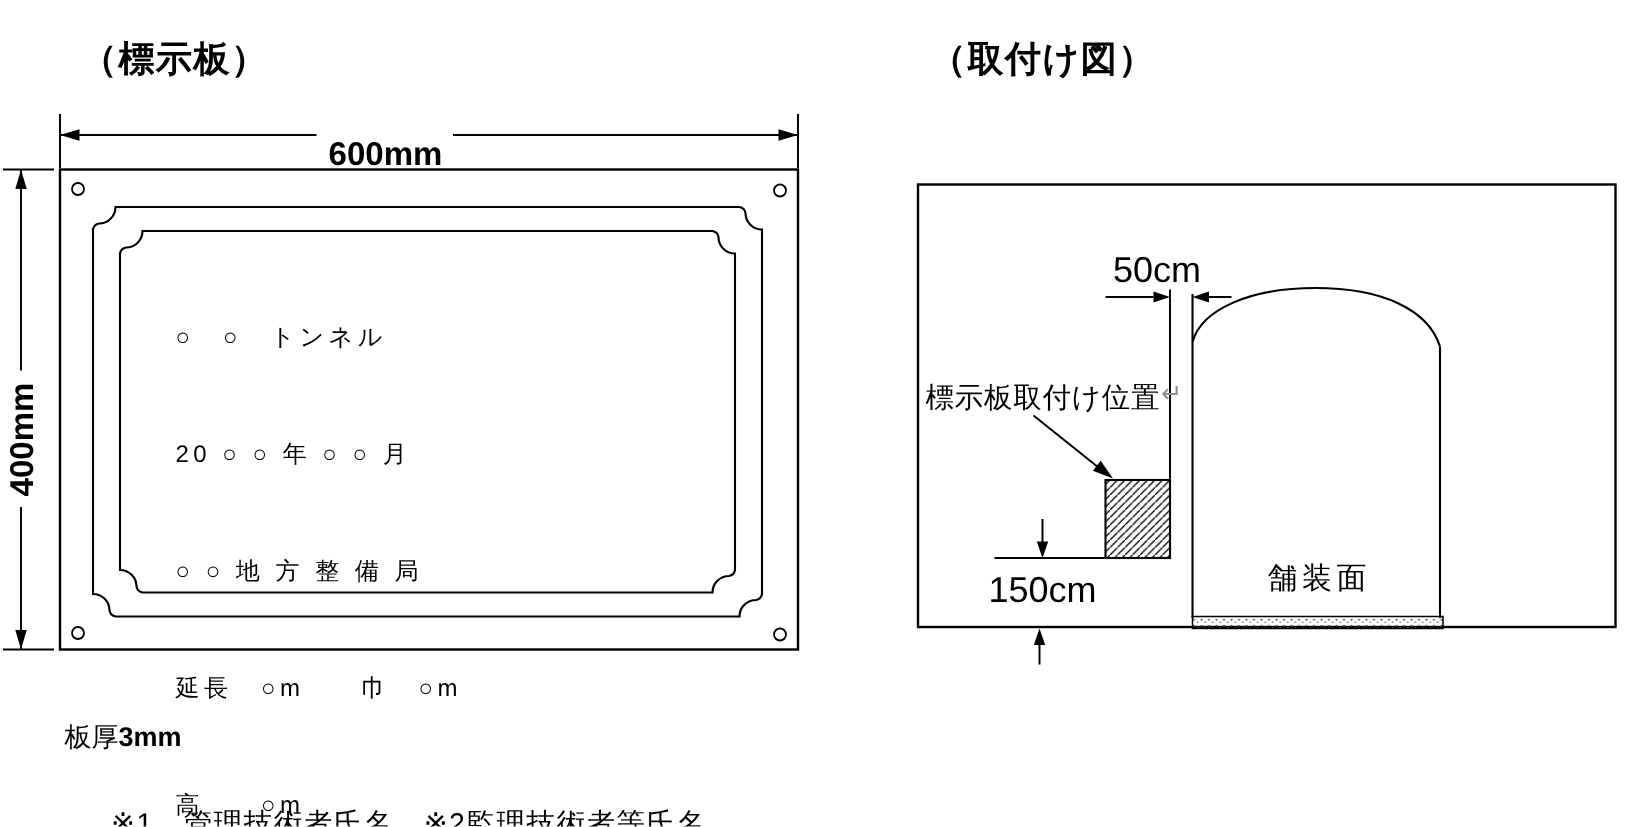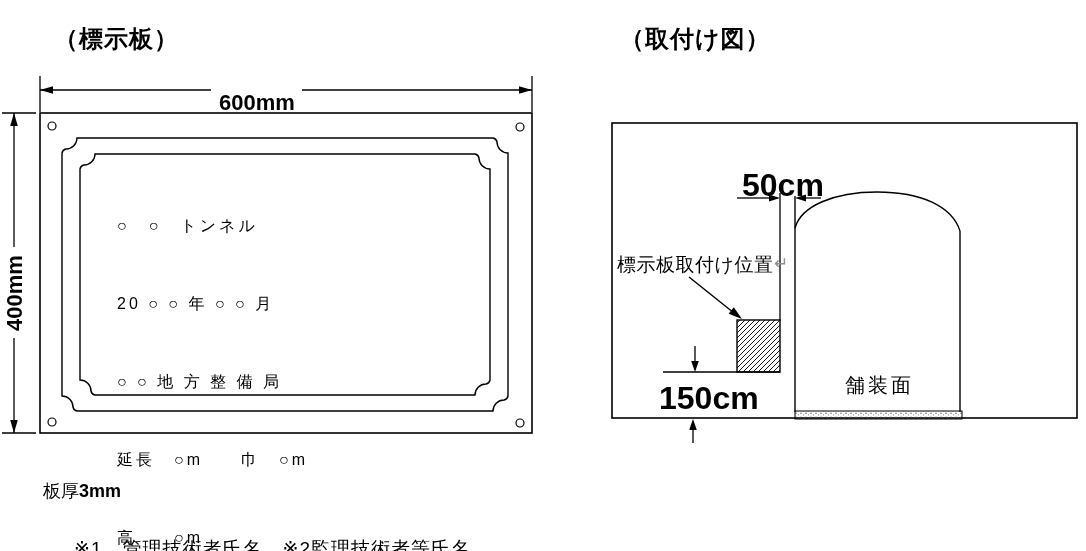--- a/index.html
+++ b/index.html
@@ -1,21 +1,21 @@
 <!DOCTYPE html>
 <html><head>
 <meta charset="utf-8">
 <style>
   html,body{margin:0;padding:0;background:#fff;}
   body{width:1086px;height:551px;position:relative;overflow:hidden;
        font-family:"Liberation Sans","DejaVu Sans",sans-serif;color:#000;}
   .abs{position:absolute;white-space:pre;}
   .title{font-size:24px;font-weight:600;letter-spacing:1px;text-align:right;}
   .dim{font-size:22px;font-weight:600;}
-  .dim-big{font-size:32px;font-weight:700;letter-spacing:0;}
+  .dim-big{font-size:24px;font-weight:400;letter-spacing:0;}
   .board-text{font-size:16px;line-height:26px;letter-spacing:3px;}
   .note{font-size:18px;}
   .note b{font-weight:700;}
   .footnote{font-size:19px;letter-spacing:1px;margin-top:16px;}
   .lbl{font-size:19px;letter-spacing:0.5px;}
   .pav{font-size:20px;letter-spacing:3px;}
   .v400{width:90px;height:24px;text-align:center;transform:rotate(-90deg);}
   svg{position:absolute;left:0;top:0;}
 </style>
 </head>

